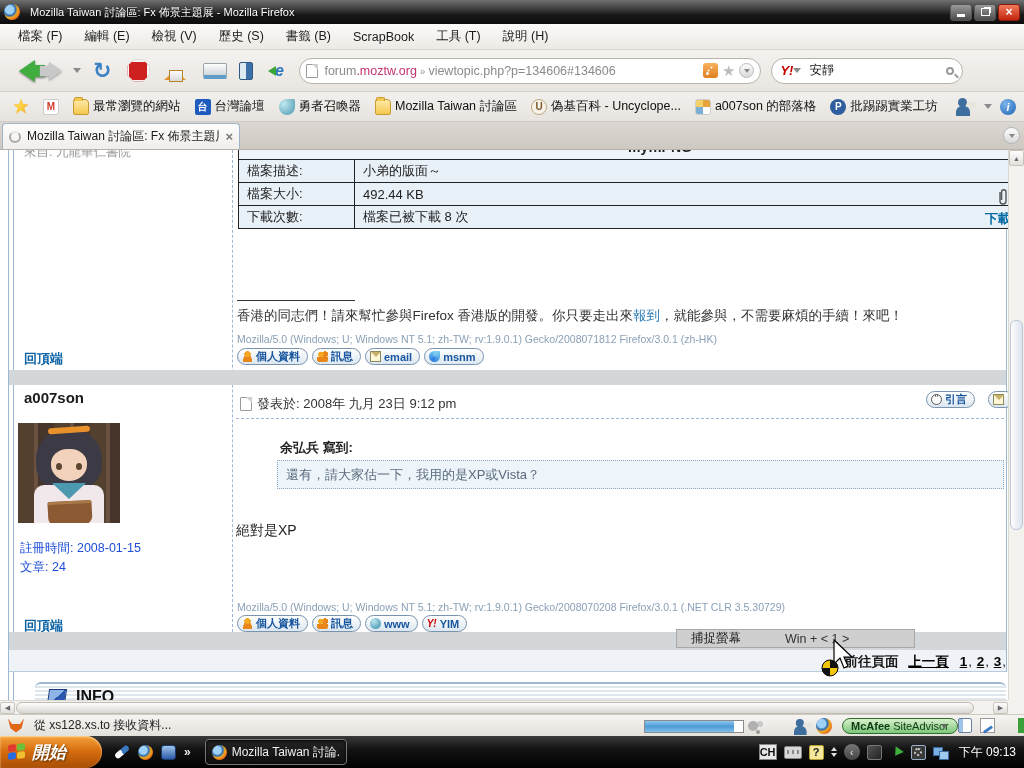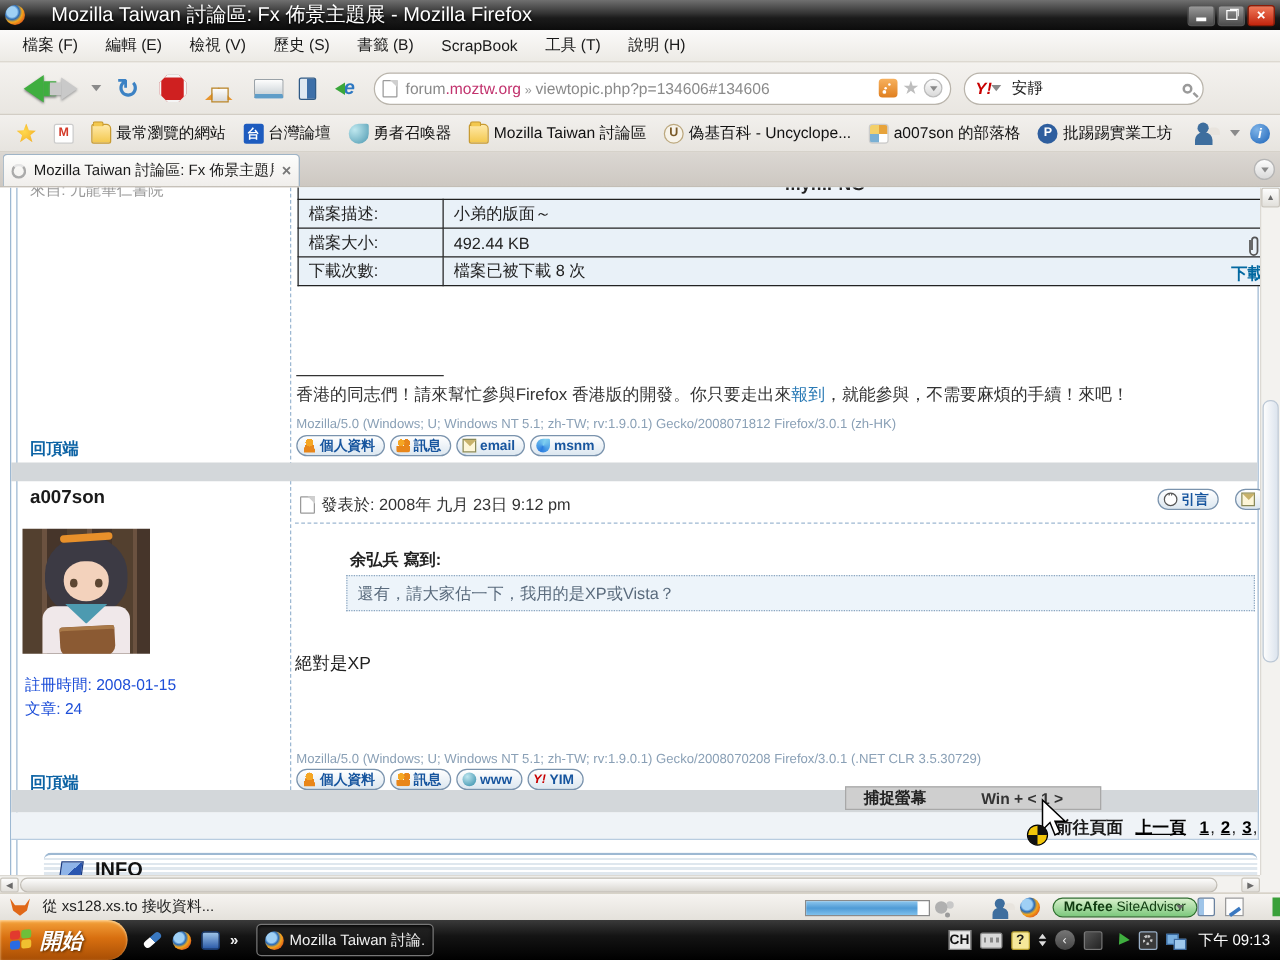--- a/index.html
+++ b/index.html
@@ -5,21 +5,21 @@
   * { margin:0; padding:0; box-sizing:border-box; }
   html,body { width:1024px; height:768px; overflow:hidden; }
   body { font-family:"Liberation Sans","DejaVu Sans",sans-serif; font-size:13px; background:#ece9e2; }
   .screen { position:relative; width:1024px; height:768px; overflow:hidden; }
   .abs { position:absolute; }
 
   
   .titlebar { position:absolute; top:0; left:0; width:1024px; height:24px;
     background:linear-gradient(#707070,#333 45%,#1b1b1b 60%,#0c0c0c);
     display:flex; align-items:center; padding:0 4px; color:#fff; }
-  .titlebar .title { font-size:16px; margin-left:21px; text-shadow:0 1px 2px #000; flex:1;
+  .titlebar .title { font-size:11px; margin-left:10px; text-shadow:0 1px 2px #000; flex:1;
     white-space:nowrap; overflow:hidden; }
   .winbtns { display:flex; gap:2px; }
   .wbtn { width:22px; height:17px; border-radius:3px; border:1px solid #555;
     background:linear-gradient(#9a9a9a,#4c4c4c); display:flex; align-items:center; justify-content:center;
     color:#fff; font-size:10px; line-height:10px; cursor:default; }
   .wbtn.close { background:linear-gradient(#f07a5a,#c3250e); border-color:#8c1c08; font-weight:bold; font-size:12px; }
   .glyph-min { width:8px; height:3px; background:#fff; margin-top:7px; }
   .glyph-restore { width:9px; height:8px; border:1px solid #fff; box-shadow:2px -2px 0 -1px #fff; }
 
   
@@ -180,22 +180,22 @@
     background:repeating-linear-gradient(90deg,#53402f 0 16px,#6b5240 16px 20px,#46352a 20px 36px); }
   .av-hair { position:absolute; left:18px; top:6px; width:66px; height:62px; background:#3c3a44; border-radius:48% 48% 42% 42%; }
   .av-ribbon { position:absolute; left:30px; top:4px; width:42px; height:6px; background:#e8902a; border-radius:3px; transform:rotate(-4deg); }
   .av-face { position:absolute; left:33px; top:26px; width:36px; height:32px; background:#f3d2bc; border-radius:46% 46% 50% 50%; }
   .av-eye { position:absolute; width:6px; height:7px; background:#5c4632; border-radius:50%; top:40px; }
   .av-body { position:absolute; left:16px; top:62px; width:70px; height:38px; background:#f0e8ea; border-radius:10px 10px 0 0; }
   .av-collar { position:absolute; left:34px; top:60px; width:34px; height:16px; background:#4d9ab0; clip-path:polygon(0 0,100% 0,50% 100%); }
   .av-book { position:absolute; left:30px; top:78px; width:44px; height:24px; background:#8b5a33; border-radius:2px 2px 8px 8px; transform:rotate(-3deg); box-shadow:inset 0 3px 0 #a97948; }
   .meta { position:absolute; left:20px; font-size:12.5px; color:#1d4ed8; }
 
-  .tooltipbar { position:absolute; left:676px; top:479px; width:205px; height:19px; background:#cfcfcf;
-    border:1px solid #a8a8a8; display:flex; align-items:center; font-size:12.5px; color:#222;font-weight:bold; }
+  .tooltipbar { position:absolute; left:676px; top:479px; width:239px; height:19px; background:#cfcfcf;
+    border:1px solid #a8a8a8; display:flex; align-items:center; font-size:12.5px; color:#222; }
   .tooltipbar .tl { margin-left:14px; }
   .tooltipbar .ts { margin-left:44px; color:#333; }
   .pagerow { position:absolute; left:9px; top:500px; width:997px; height:22px; background:#eff3f7;
     border-bottom:1px solid #b8cce0; }
   .pagination { position:absolute; right:18px; top:503px; font-size:13.5px; color:#1a1a1a; white-space:nowrap; }
   .pagination .goto { font-weight:bold; }
   .pagination a { color:#000000; text-decoration:underline; font-weight:bold; margin:0 1px; }
   .cursor { position:absolute; left:818px; top:488px; z-index:30; }
 
   .footerbox { position:absolute; left:35px; top:532px; width:971px; height:18px;

